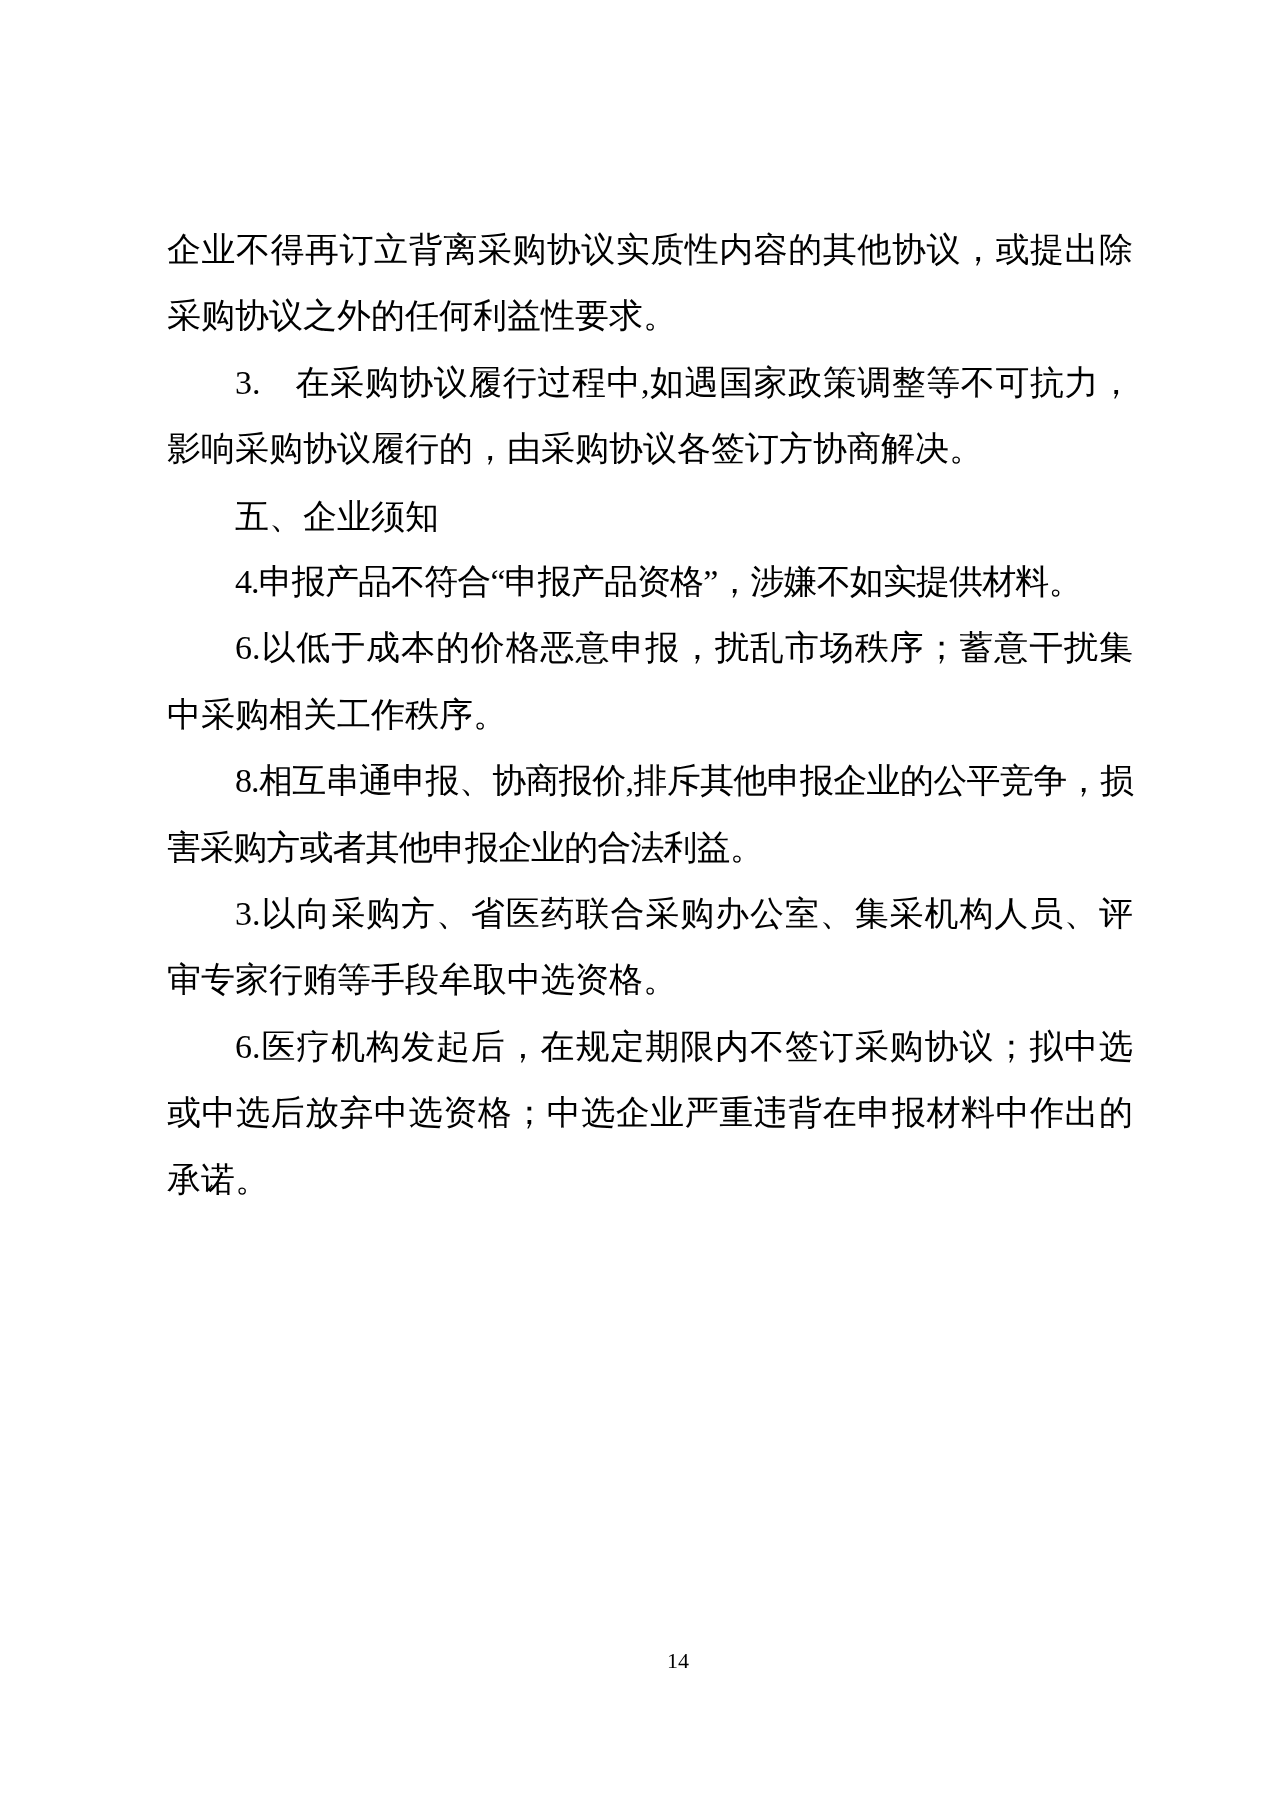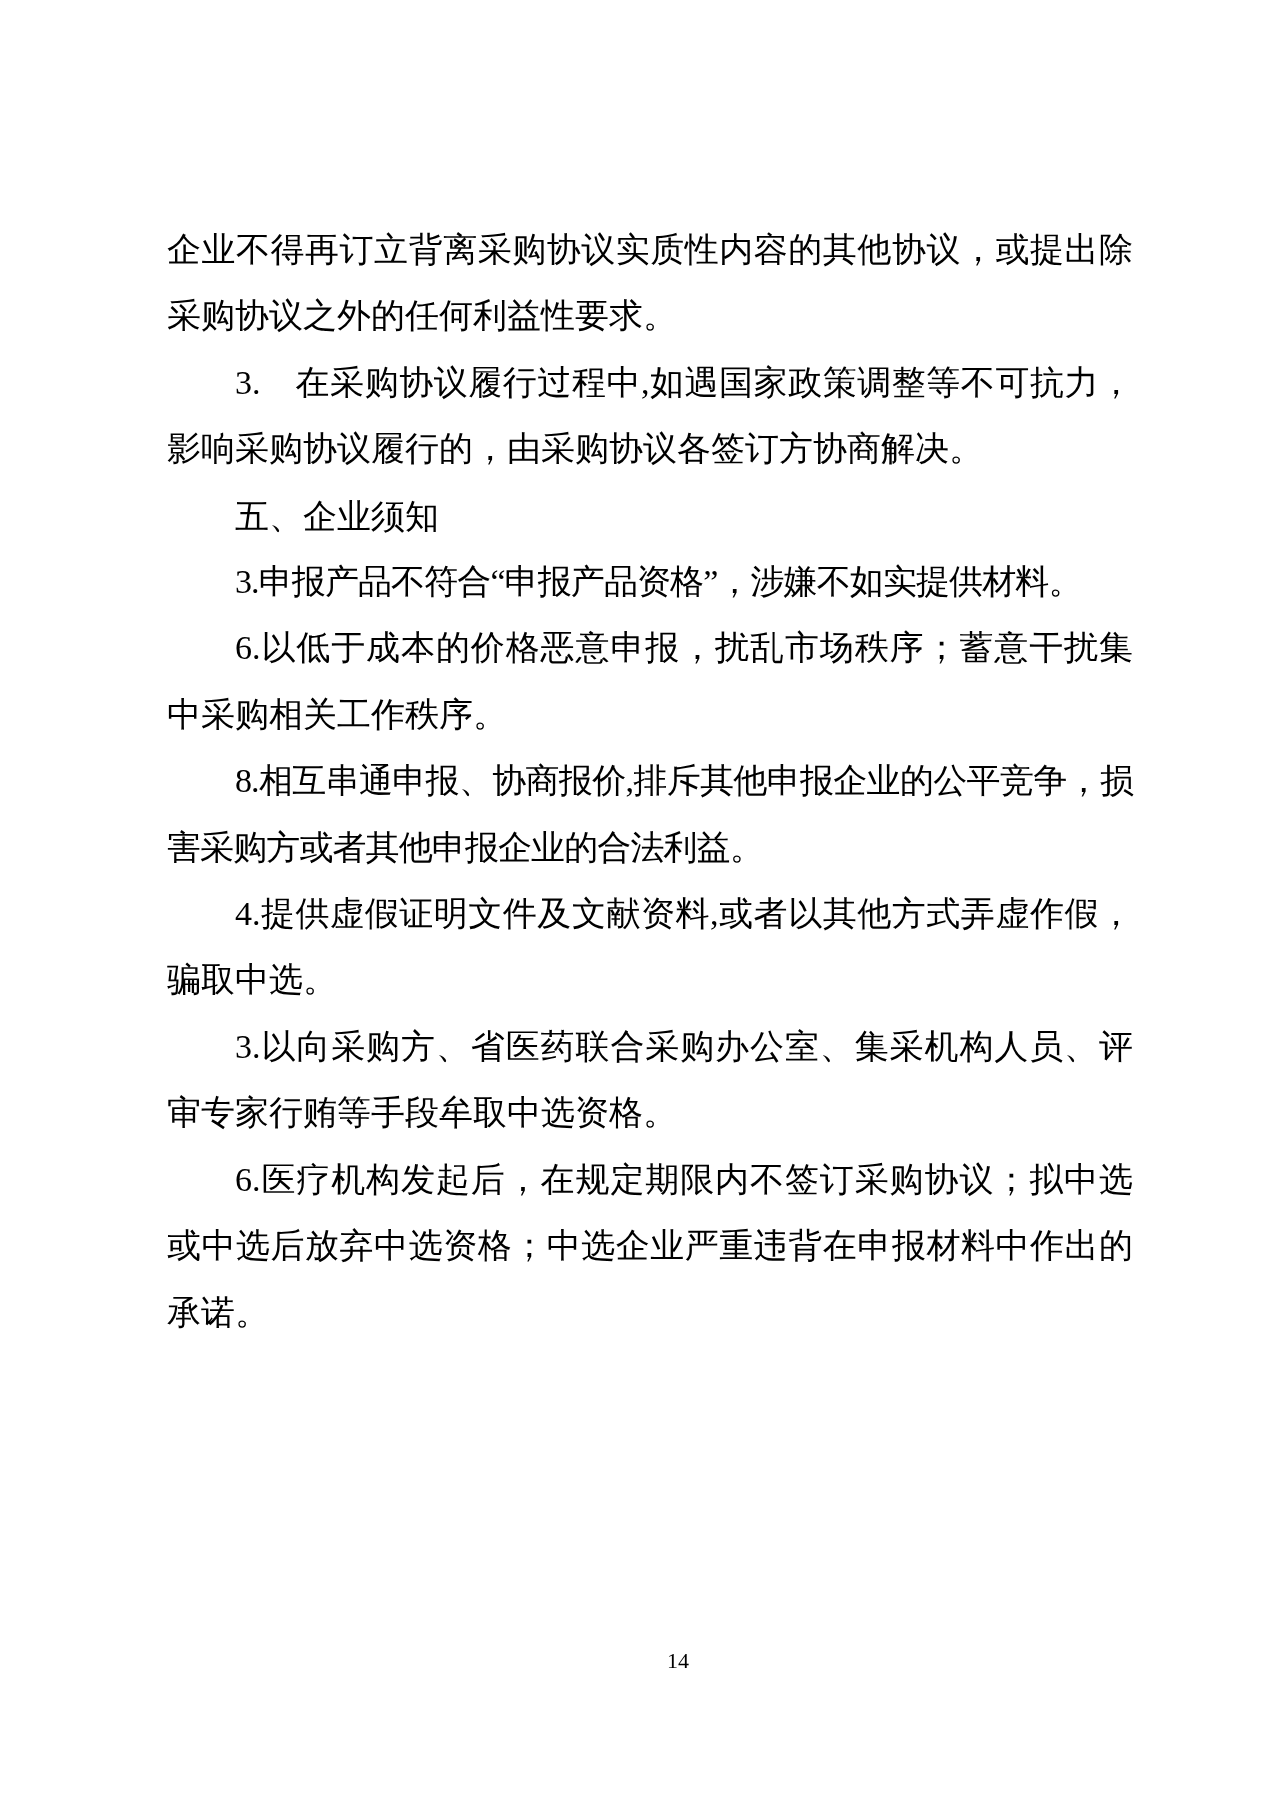--- a/index.html
+++ b/index.html
@@ -52,21 +52,20 @@
     padding-left: 38px;
   }
 </style>
 </head>
 <body>
 
 <main class="doc-body">
     <p class="para body">企业不得再订立背离采购协议实质性内容的其他协议，或提出除采购协议之外的任何利益性要求。</p>
     <p class="para body indent">3.　在采购协议履行过程中,如遇国家政策调整等不可抗力，影响采购协议履行的，由采购协议各签订方协商解决。</p>
     <p class="para heading indent">五、企业须知</p>
-    <p class="para body indent tight">3.申报产品不符合“申报产品资格”，涉嫌不如实提供材料。</p>
+    <p class="para body indent tight">4.申报产品不符合“申报产品资格”，涉嫌不如实提供材料。</p>
     <p class="para body indent">6.以低于成本的价格恶意申报，扰乱市场秩序；蓄意干扰集中采购相关工作秩序。</p>
     <p class="para body indent tight">8.相互串通申报、协商报价,排斥其他申报企业的公平竞争，损害采购方或者其他申报企业的合法利益。</p>
-    <p class="para body indent">4.提供虚假证明文件及文献资料,或者以其他方式弄虚作假，骗取中选。</p>
     <p class="para body indent">3.以向采购方、省医药联合采购办公室、集采机构人员、评审专家行贿等手段牟取中选资格。</p>
     <p class="para body indent">6.医疗机构发起后，在规定期限内不签订采购协议；拟中选或中选后放弃中选资格；中选企业严重违背在申报材料中作出的承诺。</p>
   </main>
 
 <div class="page-footer">14</div>
 
 </body></html>

